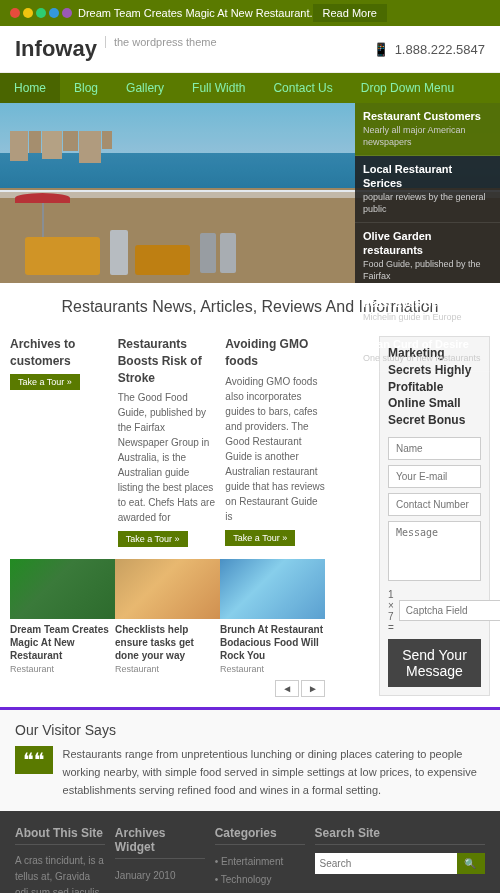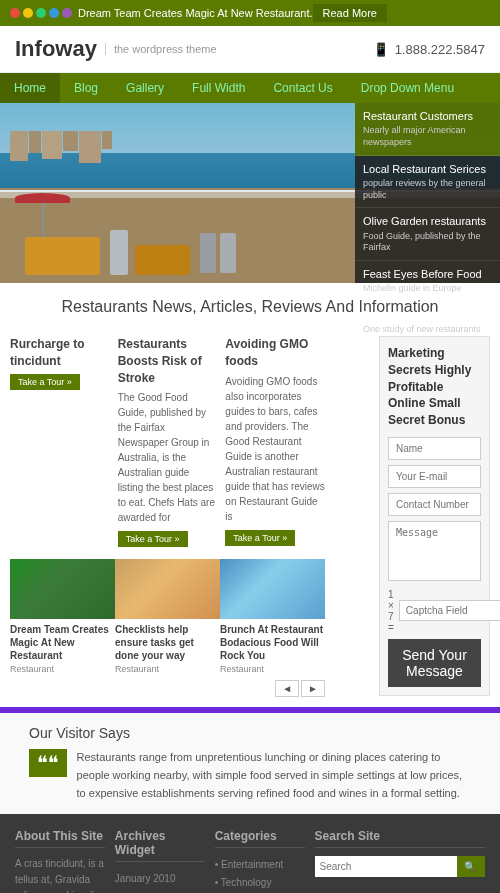--- a/index.html
+++ b/index.html
@@ -24,21 +24,21 @@
 
     
     .nav { background: #5a7a00; display: flex; gap: 0; }
     .nav-item { padding: 8px 14px; color: #86efac; font-size: 12px; cursor: pointer; }
     .nav-item.active { background: #4a6500; }
 
     
     .hero-sidebar { position: absolute; right: 0; top: 0; bottom: 0; width: 145px; background: rgba(30,30,30,0.85); display: flex; flex-direction: column; }
     .sidebar-card { padding: 6px 8px; border-bottom: 1px solid rgba(255,255,255,0.1); cursor: pointer; }
     .sidebar-card:first-child { background: rgba(90,122,0,0.8); }
-    .sidebar-card-title { color: #fff; font-size: 11px; font-weight: normal; line-height: 1.3; }
+    .sidebar-card-title { color: #fff; font-size: 11px; font-weight: bold; line-height: 1.3; }
     .sidebar-card-sub { color: #ccc; font-size: 9px; margin-top: 2px; line-height: 1.3; }
 
     
     .section-headline { text-align: center; padding: 15px 10px 10px; font-size: 16px; color: #444; font-weight: normal; }
 
     
     .main-content { display: flex; gap: 0; padding: 10px 10px 0; }
     .content-left { flex: 1; }
     .sidebar-right { width: 155px; margin-left: 10px; padding-left: 44px; }
 
@@ -69,21 +69,21 @@
     .fake-img { width: 100%; height: 60px; margin-bottom: 4px; }
     .fake-img-1 { background: linear-gradient(135deg, #228B22 0%, #3a7a3a 40%, #2d6b2d 100%); }
     .fake-img-2 { background: linear-gradient(135deg, #c8a060 0%, #e8b870 40%, #d09050 100%); }
     .fake-img-3 { background: linear-gradient(135deg, #4a90c4 0%, #87ceeb 40%, #5ba0d0 100%); }
 
     
     .pagination { display: flex; justify-content: flex-end; margin-bottom: 10px; }
     .page-btn { border: 1px solid #ccc; padding: 2px 6px; font-size: 10px; cursor: pointer; margin-left: 2px; color: #555; }
 
     
-    .visitor-section { background: #f9f9f9; border-top: 6px solid #6d28d9; padding: 12px 29px; margin: 0 0 0 0; }
+    .visitor-section { background: #f9f9f9; border-top: 3px solid #6d28d9; padding: 12px 15px; margin: 0 0 0 0; }
     .visitor-title { font-size: 14px; color: #444; margin-bottom: 8px; }
     .visitor-content { display: flex; gap: 10px; align-items: flex-start; }
     .quote-icon { background: #5a7a00; color: #fff; font-size: 20px; padding: 4px 8px; line-height: 1; flex-shrink: 0; }
     .visitor-text { font-size: 11px; color: #555; line-height: 1.6; }
 
     
     .footer-dark { background: #3a3a3a; padding: 15px; display: flex; gap: 10px; }
     .footer-col { flex: 1; }
     .footer-title { color: #aaa; font-size: 12px; font-weight: bold; margin-bottom: 8px; border-bottom: 1px solid #555; padding-bottom: 4px; }
     .footer-text { color: #888; font-size: 10px; line-height: 1.6; }
@@ -104,21 +104,21 @@
       <span class="dot dot-green"></span>
       <span class="dot" style="background:#3498db;"></span>
       <span class="dot" style="background:#9b59b6;"></span>
     </div>
     <span class="top-bar-text">Dream Team Creates Magic At New Restaurant.</span>
   </div>
   <div class="top-bar-right">Read More</div>
 </div>
 
 <div class="header">
-  <div style="display:flex;align-items:center;">
+  <div style="display:flex;align-items:flex-start;">
     <span class="logo-title">Infoway</span>
     <span class="logo-sub">the wordpress theme</span>
   </div>
   <div class="phone">
     <span>📱</span>
     <span>1.888.222.5847</span>
   </div>
 </div>
 
 <nav class="nav">
@@ -197,21 +197,21 @@
   </div>
 </div>
 
 <div class="section-headline">Restaurants News, Articles, Reviews And Information</div>
 
 <div class="main-content">
   <div class="content-left">
 
     <div class="article-row">
       <div class="article-col">
-        <div class="article-title">Rurcharge to tincidunt</div>
+        <div class="article-title">Archives to customers</div>
         <div class="take-tour-btn">Take a Tour »</div>
       </div>
       <div class="article-col">
         <div class="article-title">Restaurants Boosts Risk of Stroke</div>
         <div class="article-text">The Good Food Guide, published by the Fairfax Newspaper Group in Australia, is the Australian guide listing the best places to eat. Chefs Hats are awarded for</div>
         <div class="take-tour-btn">Take a Tour »</div>
       </div>
       <div class="article-col">
         <div class="article-title">Avoiding GMO foods</div>
         <div class="article-text">Avoiding GMO foods also incorporates guides to bars, cafes and providers. The Good Restaurant Guide is another Australian restaurant guide that has reviews on Restaurant Guide is</div>

